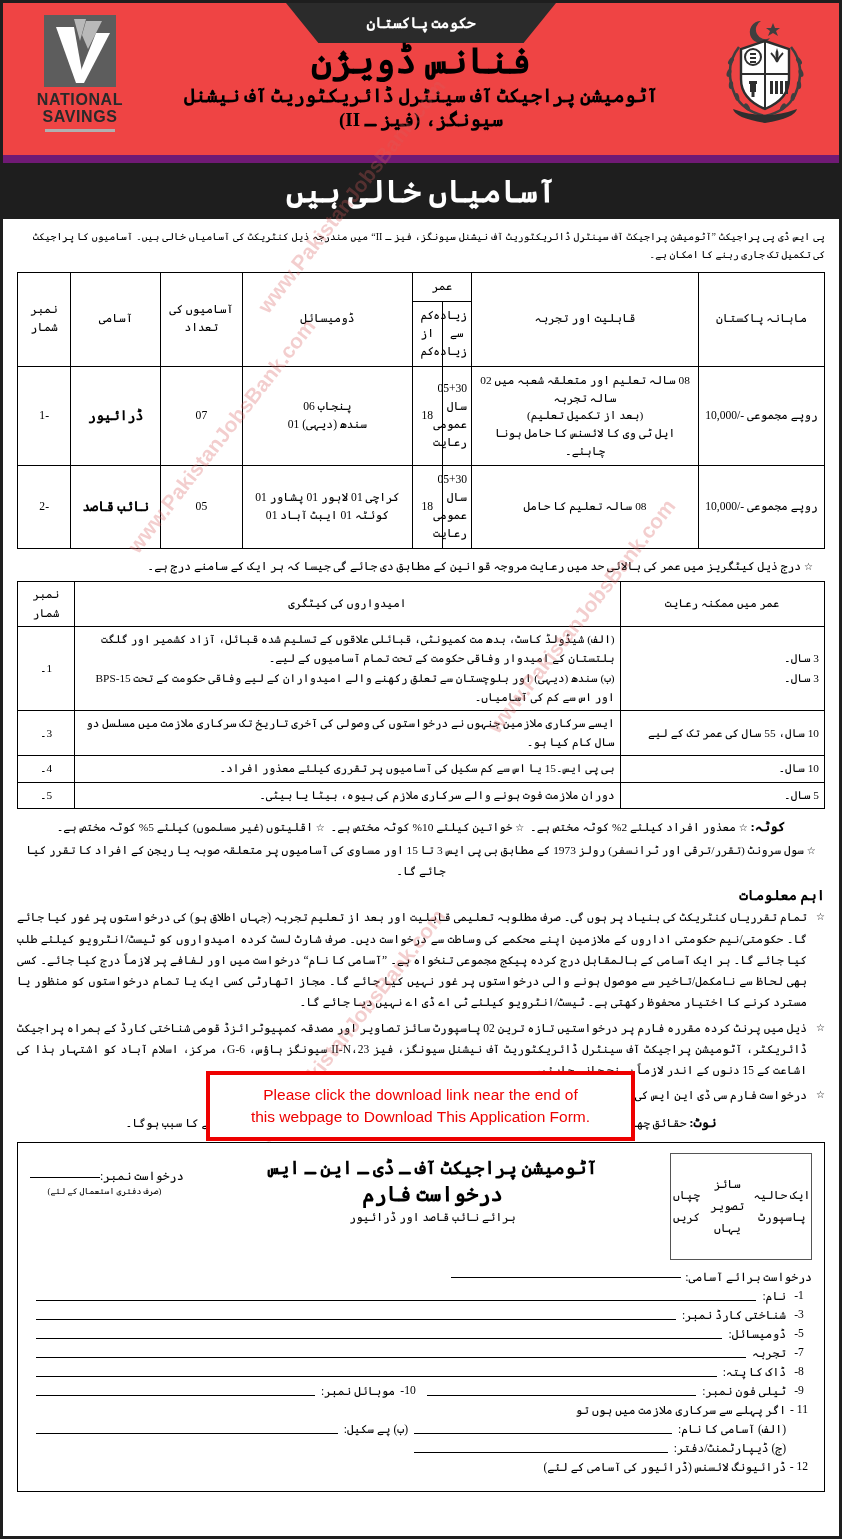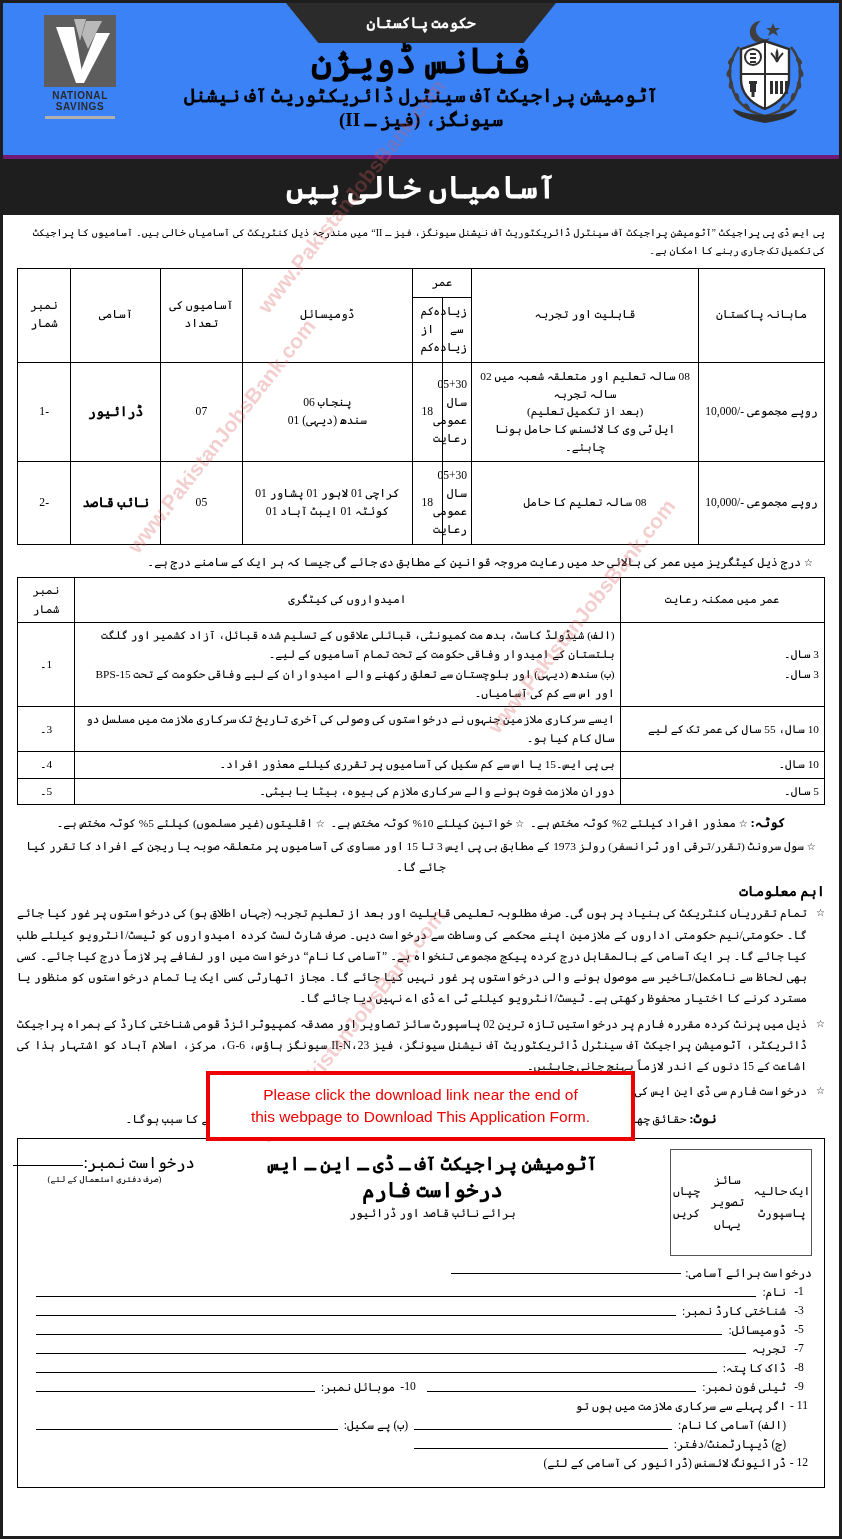--- a/index.html
+++ b/index.html
@@ -12,39 +12,39 @@
   .page{
     width:842px;height:1539px;position:relative;
     box-sizing:border-box;
     border-left:3px solid #1e1e1e;border-right:3px solid #1e1e1e;
     border-top:3px solid #1e1e1e;border-bottom:3px solid #1e1e1e;
     background:#fff;
   }
 
   
   .hdr{
-    position:relative;height:152px;background:#3b82f6;
-    border-bottom:4px solid #701a75;overflow:hidden;
+    position:relative;height:152px;background:#ef4444;
+    border-bottom:8px solid #701a75;overflow:hidden;
   }
   .govt-banner{
     position:absolute;top:0;left:50%;transform:translateX(-50%);
     width:270px;height:40px;background:#2b2b2b;color:#fff;
     clip-path:polygon(0 0,100% 0,88% 100%,12% 100%);
     display:flex;align-items:center;justify-content:center;
     font-size:15px;font-weight:bold;letter-spacing:.5px;
   }
   .logo-ns{
     position:absolute;top:12px;left:22px;width:110px;text-align:center;
   }
   .ns-sq{
     width:72px;height:72px;background:#5d5d5d;margin:0 auto;position:relative;overflow:hidden;
   }
   .ns-txt{
     margin-top:4px;font-family:"Liberation Sans","DejaVu Sans",sans-serif;
-    font-weight:bold;font-size:10px;line-height:1.08;color:#2a2a2a;letter-spacing:.6px;
+    font-weight:bold;font-size:16px;line-height:1.08;color:#2a2a2a;letter-spacing:.6px;
     direction:ltr;
   }
   .ns-rule{width:70px;height:3px;background:#b0b0b0;margin:3px auto 0;}
   .emblem{
     position:absolute;top:14px;right:26px;width:96px;height:110px;
   }
   .hdr-center{
     position:absolute;top:38px;left:150px;right:150px;text-align:center;
   }
   .fin-div{font-size:36px;font-weight:bold;line-height:1.15;letter-spacing:1px;}
@@ -123,21 +123,21 @@
   .photo-box{
     width:140px;height:105px;border:1px solid #555;
     display:flex;align-items:center;justify-content:center;
     font-size:11.5px;line-height:1.9;text-align:center;flex:0 0 auto;
   }
   .form-title-wrap{flex:1;text-align:center;padding:4px 8px 0 8px;}
   .ft1{font-size:18.5px;font-weight:bold;line-height:1.25;}
   .ft2{font-size:21px;font-weight:bold;margin-top:2px;}
   .ft3{font-size:11.5px;margin-top:3px;}
   .appno-wrap{flex:0 0 auto;width:165px;text-align:left;padding-top:4px;}
-  .appno{font-size:16px;white-space:nowrap;}
+  .appno{font-size:12px;white-space:nowrap;margin-top:12px;}
   .appno .ln{display:inline-block;width:70px;border-bottom:1px solid #000;vertical-align:2px;}
   .appno-sub{font-size:8.5px;margin-top:2px;text-align:center;padding-right:16px;}
 
   .applyfor{font-size:11.8px;margin:10px 0 4px 0;text-align:right;}
   .applyfor .ln{display:inline-block;width:230px;border-bottom:1px solid #000;vertical-align:3px;margin-right:4px;}
 
   .frow{display:flex;align-items:flex-start;font-size:11.6px;margin-bottom:2px;min-height:17px;}
   .fnum{width:26px;flex:0 0 auto;text-align:center;direction:ltr;}
   .flabel{flex:0 0 auto;white-space:nowrap;}
   .fline{flex:1 1 auto;border-bottom:1px solid #000;margin:0 6px;height:11px;}

